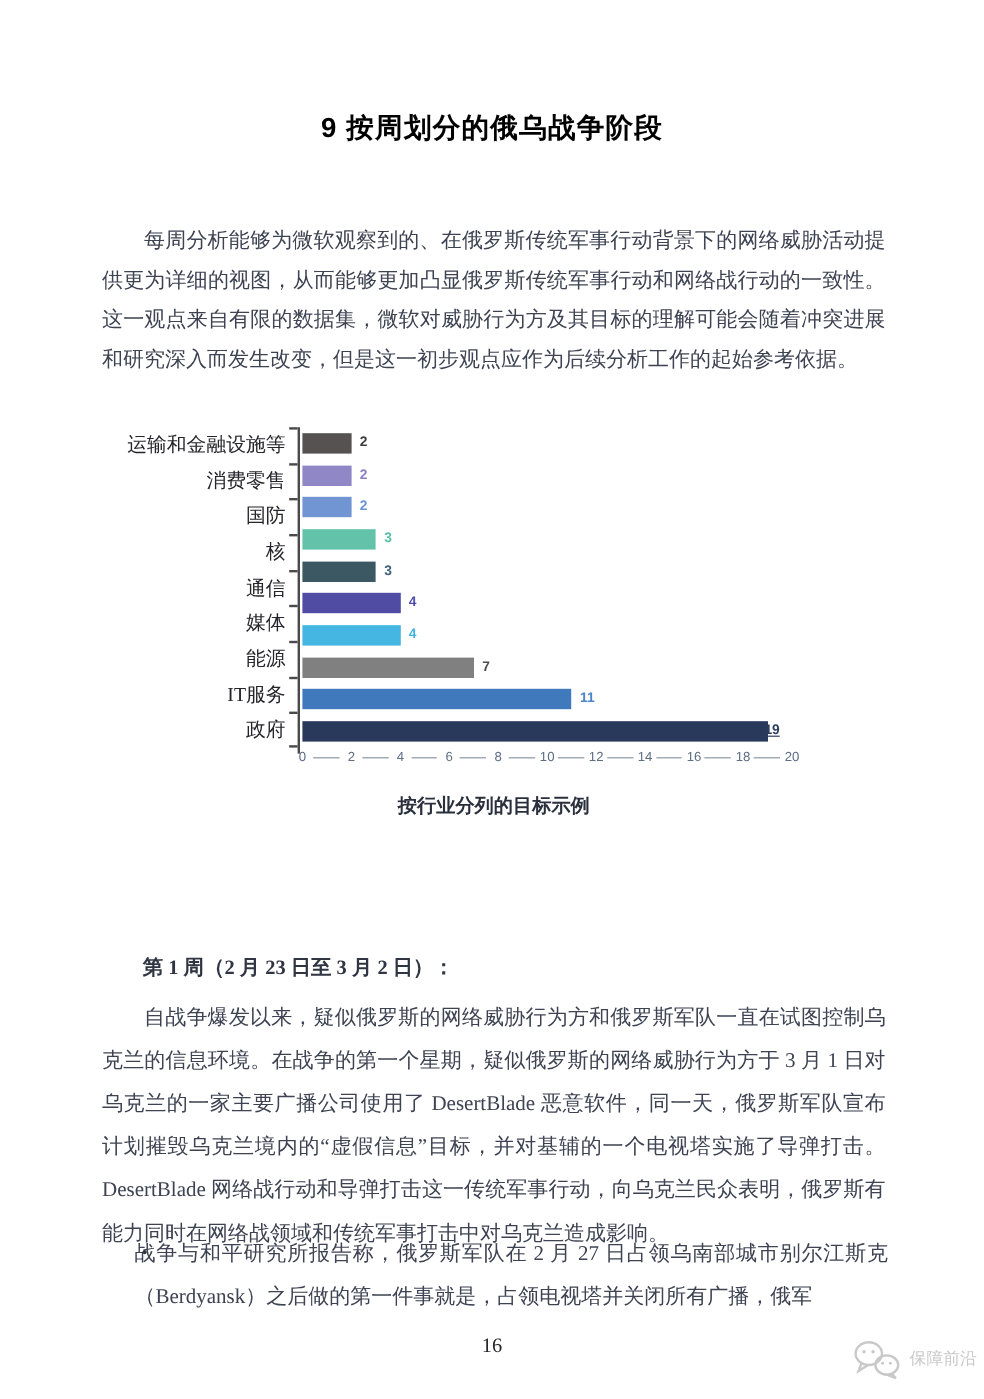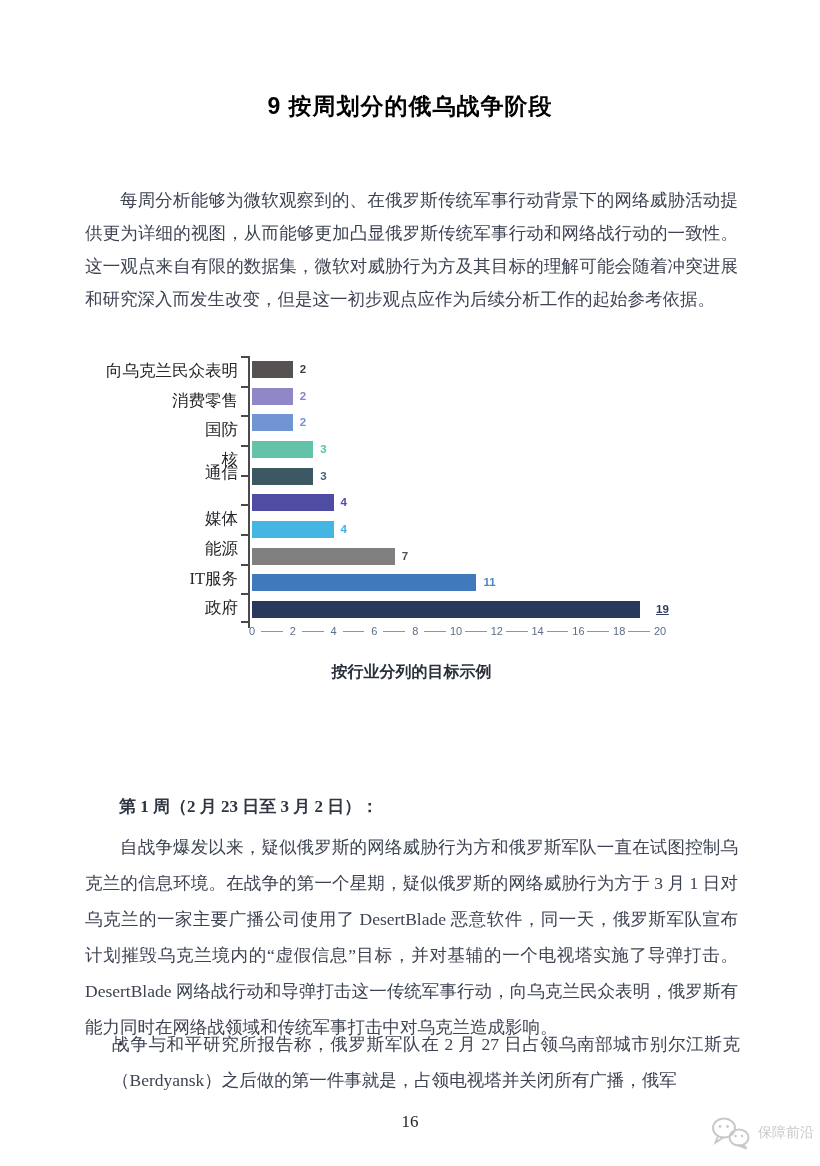--- a/index.html
+++ b/index.html
@@ -74,25 +74,25 @@
 <body>
 
 <div class="page">
 
   <h1 class="title">9 按周划分的俄乌战争阶段</h1>
 
   <p class="intro">每周分析能够为微软观察到的、在俄罗斯传统军事行动背景下的网络威胁活动提供更为详细的视图，从而能够更加凸显俄罗斯传统军事行动和网络战行动的一致性。这一观点来自有限的数据集，微软对威胁行为方及其目标的理解可能会随着冲突进展和研究深入而发生改变，但是这一初步观点应作为后续分析工作的起始参考依据。</p>
 
   <figure class="chart" id="chart">
     <div class="axisline"></div>
-  <div class="cat" style="top: 8px; line-height: 29.6667px; height: 29.6667px;">向乌克兰民众表明</div>
+  <div class="cat" style="top: 8px; line-height: 29.6667px; height: 29.6667px;">运输和金融设施等</div>
       <div class="cat" style="top: 37.6667px; line-height: 29.6667px; height: 29.6667px;">消费零售</div>
       <div class="cat" style="top: 67.3333px; line-height: 29.6667px; height: 29.6667px;">国防</div>
       <div class="cat" style="top: 97px; line-height: 29.6667px; height: 29.6667px;">核</div>
-      <div class="cat" style="top: 110px; line-height: 29.6667px; height: 29.6667px;">通信</div>
+      <div class="cat" style="top: 128px; line-height: 29.6667px; height: 29.6667px;">通信</div>
       <div class="cat" style="top: 156.333px; line-height: 29.6667px; height: 29.6667px;">媒体</div>
       <div class="cat" style="top: 186px; line-height: 29.6667px; height: 29.6667px;">能源</div>
       <div class="cat" style="top: 245.333px; line-height: 29.6667px; height: 29.6667px;">政府</div>
       <div class="cat" style="top: 215.667px; line-height: 29.6667px; height: 29.6667px;">IT服务</div>
       <div class="ytick" style="top: 8px;"></div>
       <div class="ytick" style="top: 37.6667px;"></div>
       <div class="ytick" style="top: 67.3333px;"></div>
       <div class="ytick" style="top: 97px;"></div>
       <div class="ytick" style="top: 126.667px;"></div>
       <div class="ytick" style="top: 156.333px;"></div>
@@ -112,21 +112,21 @@
       <div class="val" style="top: 119.65px; left: 235.2px; color: rgb(65, 100, 122);">3</div>
       <div class="bar" style="top: 146.35px; width: 81.6px; background: rgb(80, 75, 163);"></div>
       <div class="val" style="top: 146.35px; left: 255.6px; color: rgb(79, 74, 174);">4</div>
       <div class="bar" style="top: 173.05px; width: 81.6px; background: rgb(69, 181, 225);"></div>
       <div class="val" style="top: 173.05px; left: 255.6px; color: rgb(65, 178, 228);">4</div>
       <div class="bar" style="top: 199.75px; width: 142.8px; background: rgb(128, 128, 128);"></div>
       <div class="val" style="top: 199.75px; left: 316.8px; color: rgb(77, 77, 77);">7</div>
       <div class="bar" style="top: 226.45px; width: 224.4px; background: rgb(65, 121, 189);"></div>
       <div class="val" style="top: 226.45px; left: 398.4px; color: rgb(74, 134, 201);">11</div>
       <div class="bar" style="top: 253.15px; width: 387.6px; background: rgb(40, 57, 92);"></div>
-      <div class="val" style="top: 253.15px; left: 571px; color: rgb(43, 61, 96); text-decoration: underline;">19</div>
+      <div class="val" style="top: 253.15px; left: 552px; color: rgb(43, 61, 96); text-decoration: underline;">19</div>
       <div class="xnum" style="left: 167px;">0</div>
       <div class="xseg" style="left: 176px; width: 21.8px;"></div>
       <div class="xnum" style="left: 207.8px;">2</div>
       <div class="xseg" style="left: 216.8px; width: 21.8px;"></div>
       <div class="xnum" style="left: 248.6px;">4</div>
       <div class="xseg" style="left: 257.6px; width: 21.8px;"></div>
       <div class="xnum" style="left: 289.4px;">6</div>
       <div class="xseg" style="left: 298.4px; width: 21.8px;"></div>
       <div class="xnum" style="left: 330.2px;">8</div>
       <div class="xseg" style="left: 339.2px; width: 21.8px;"></div>

